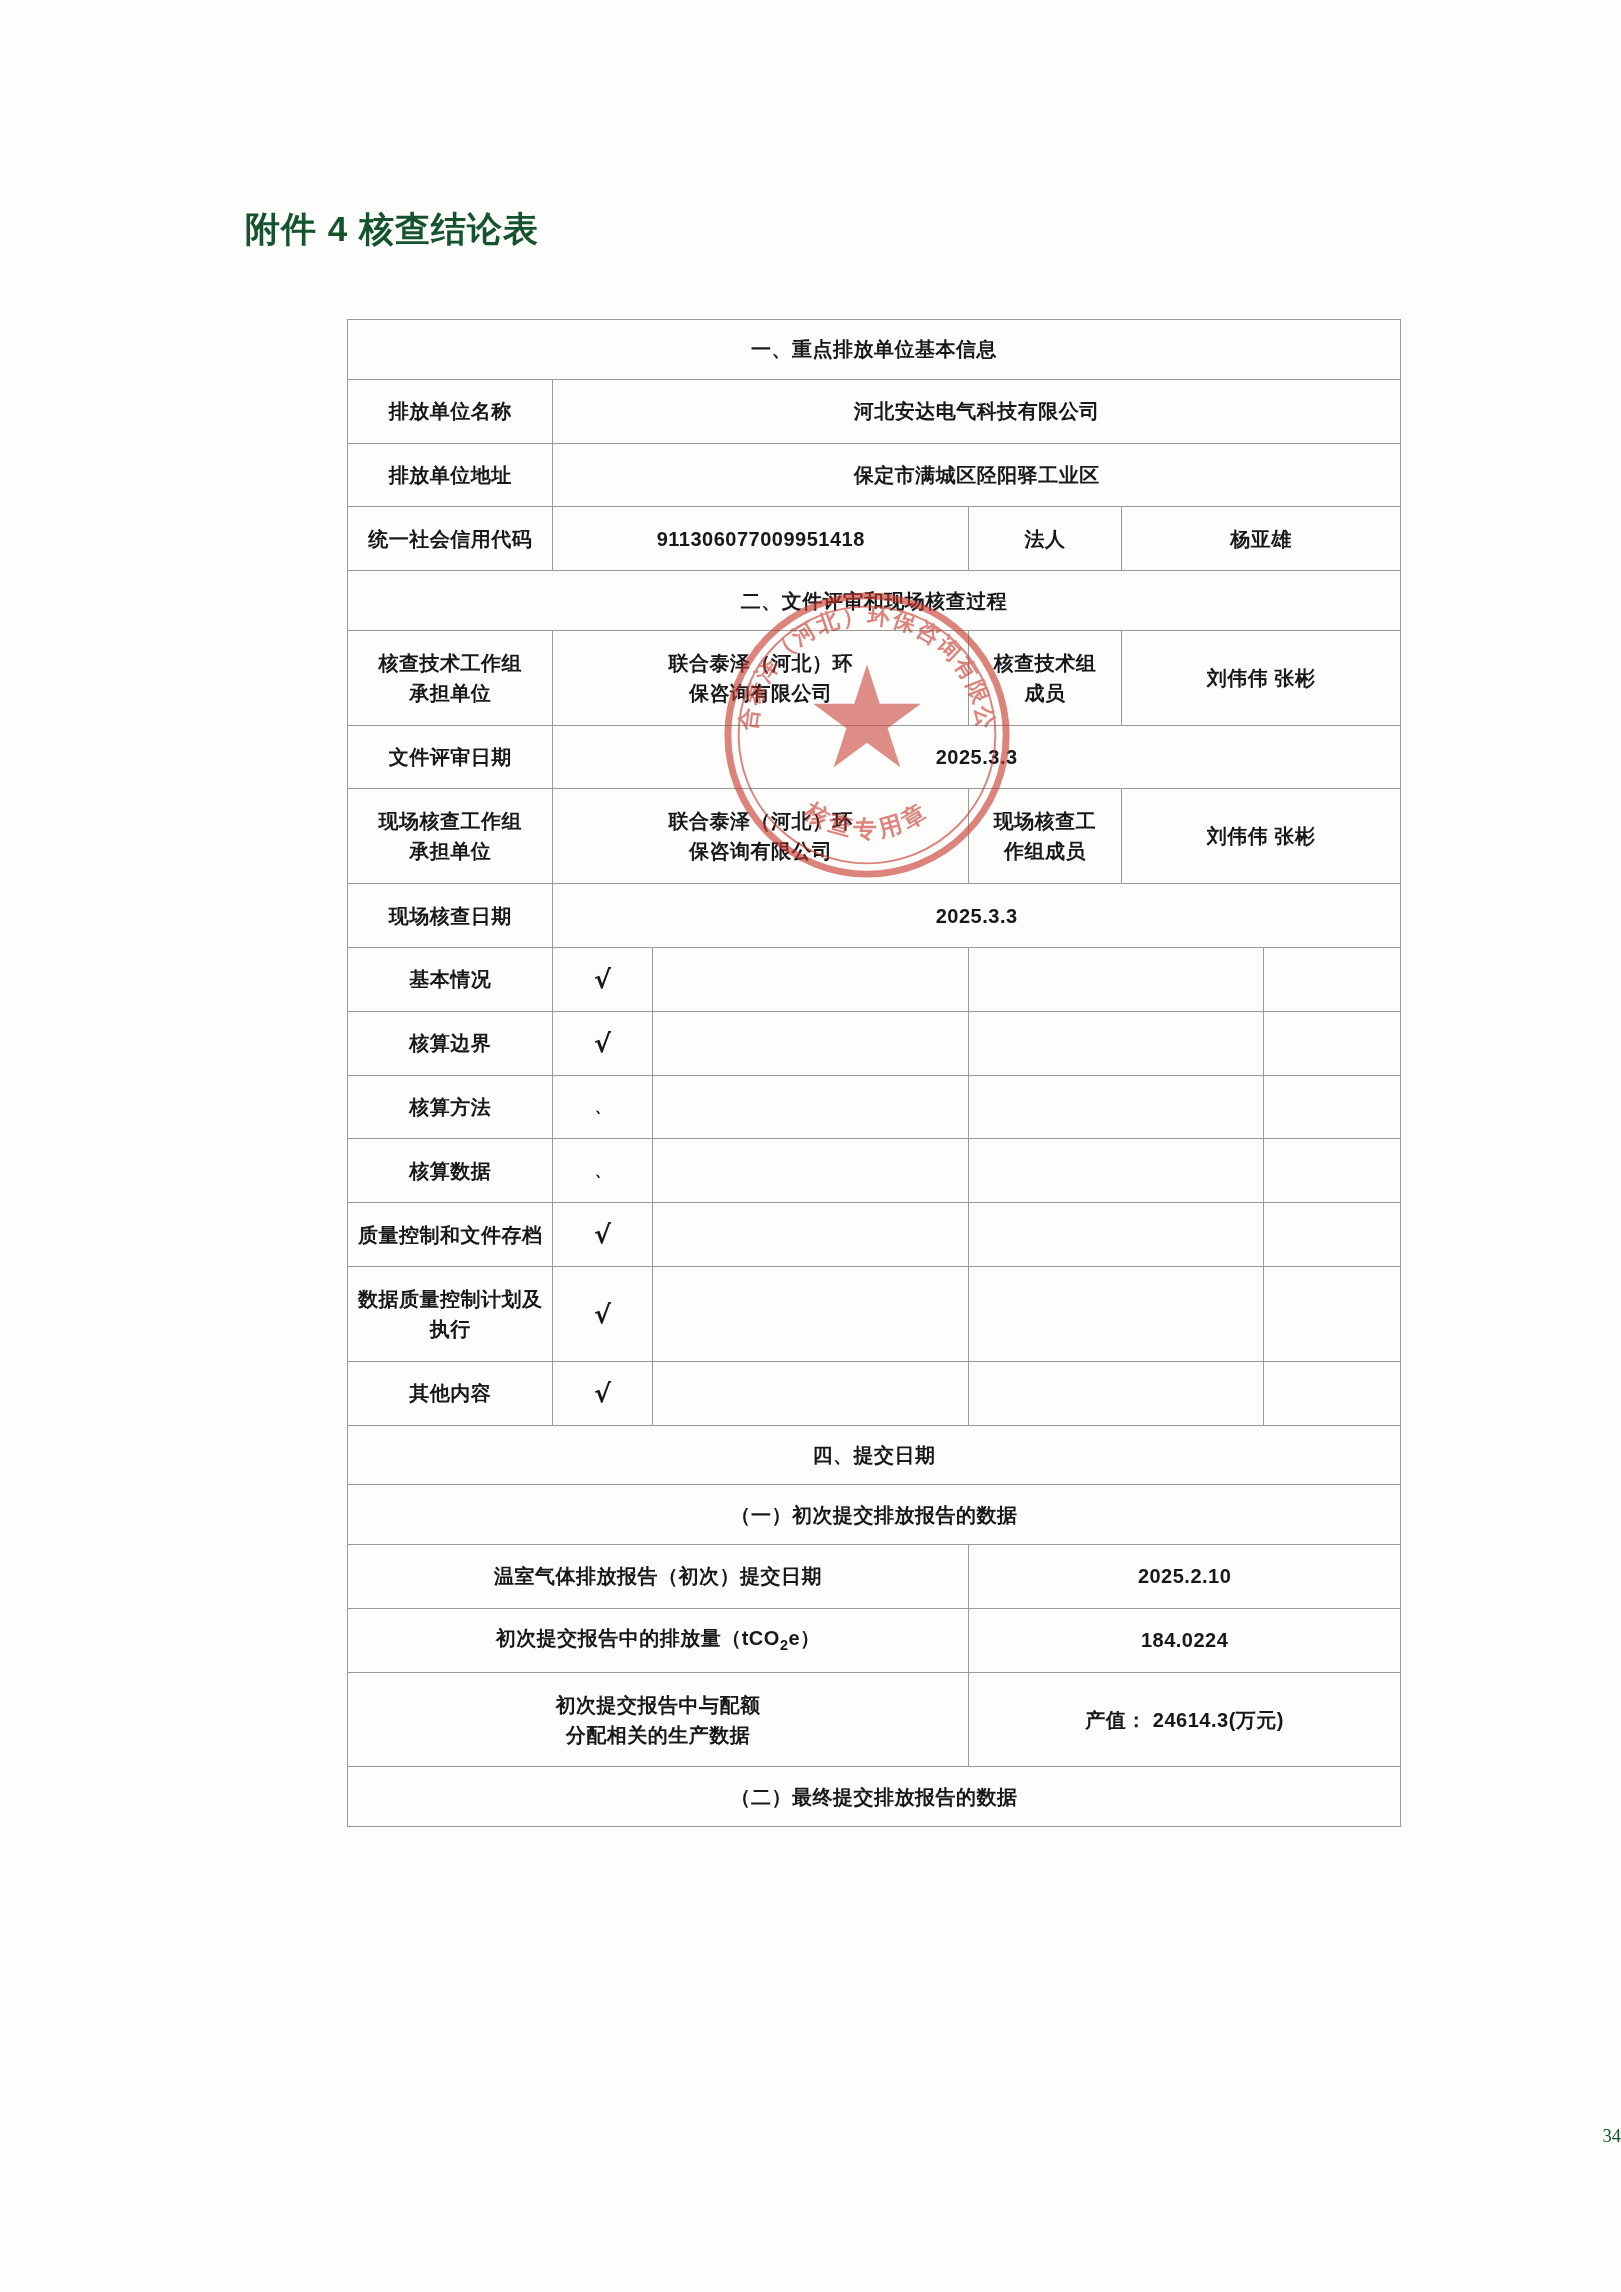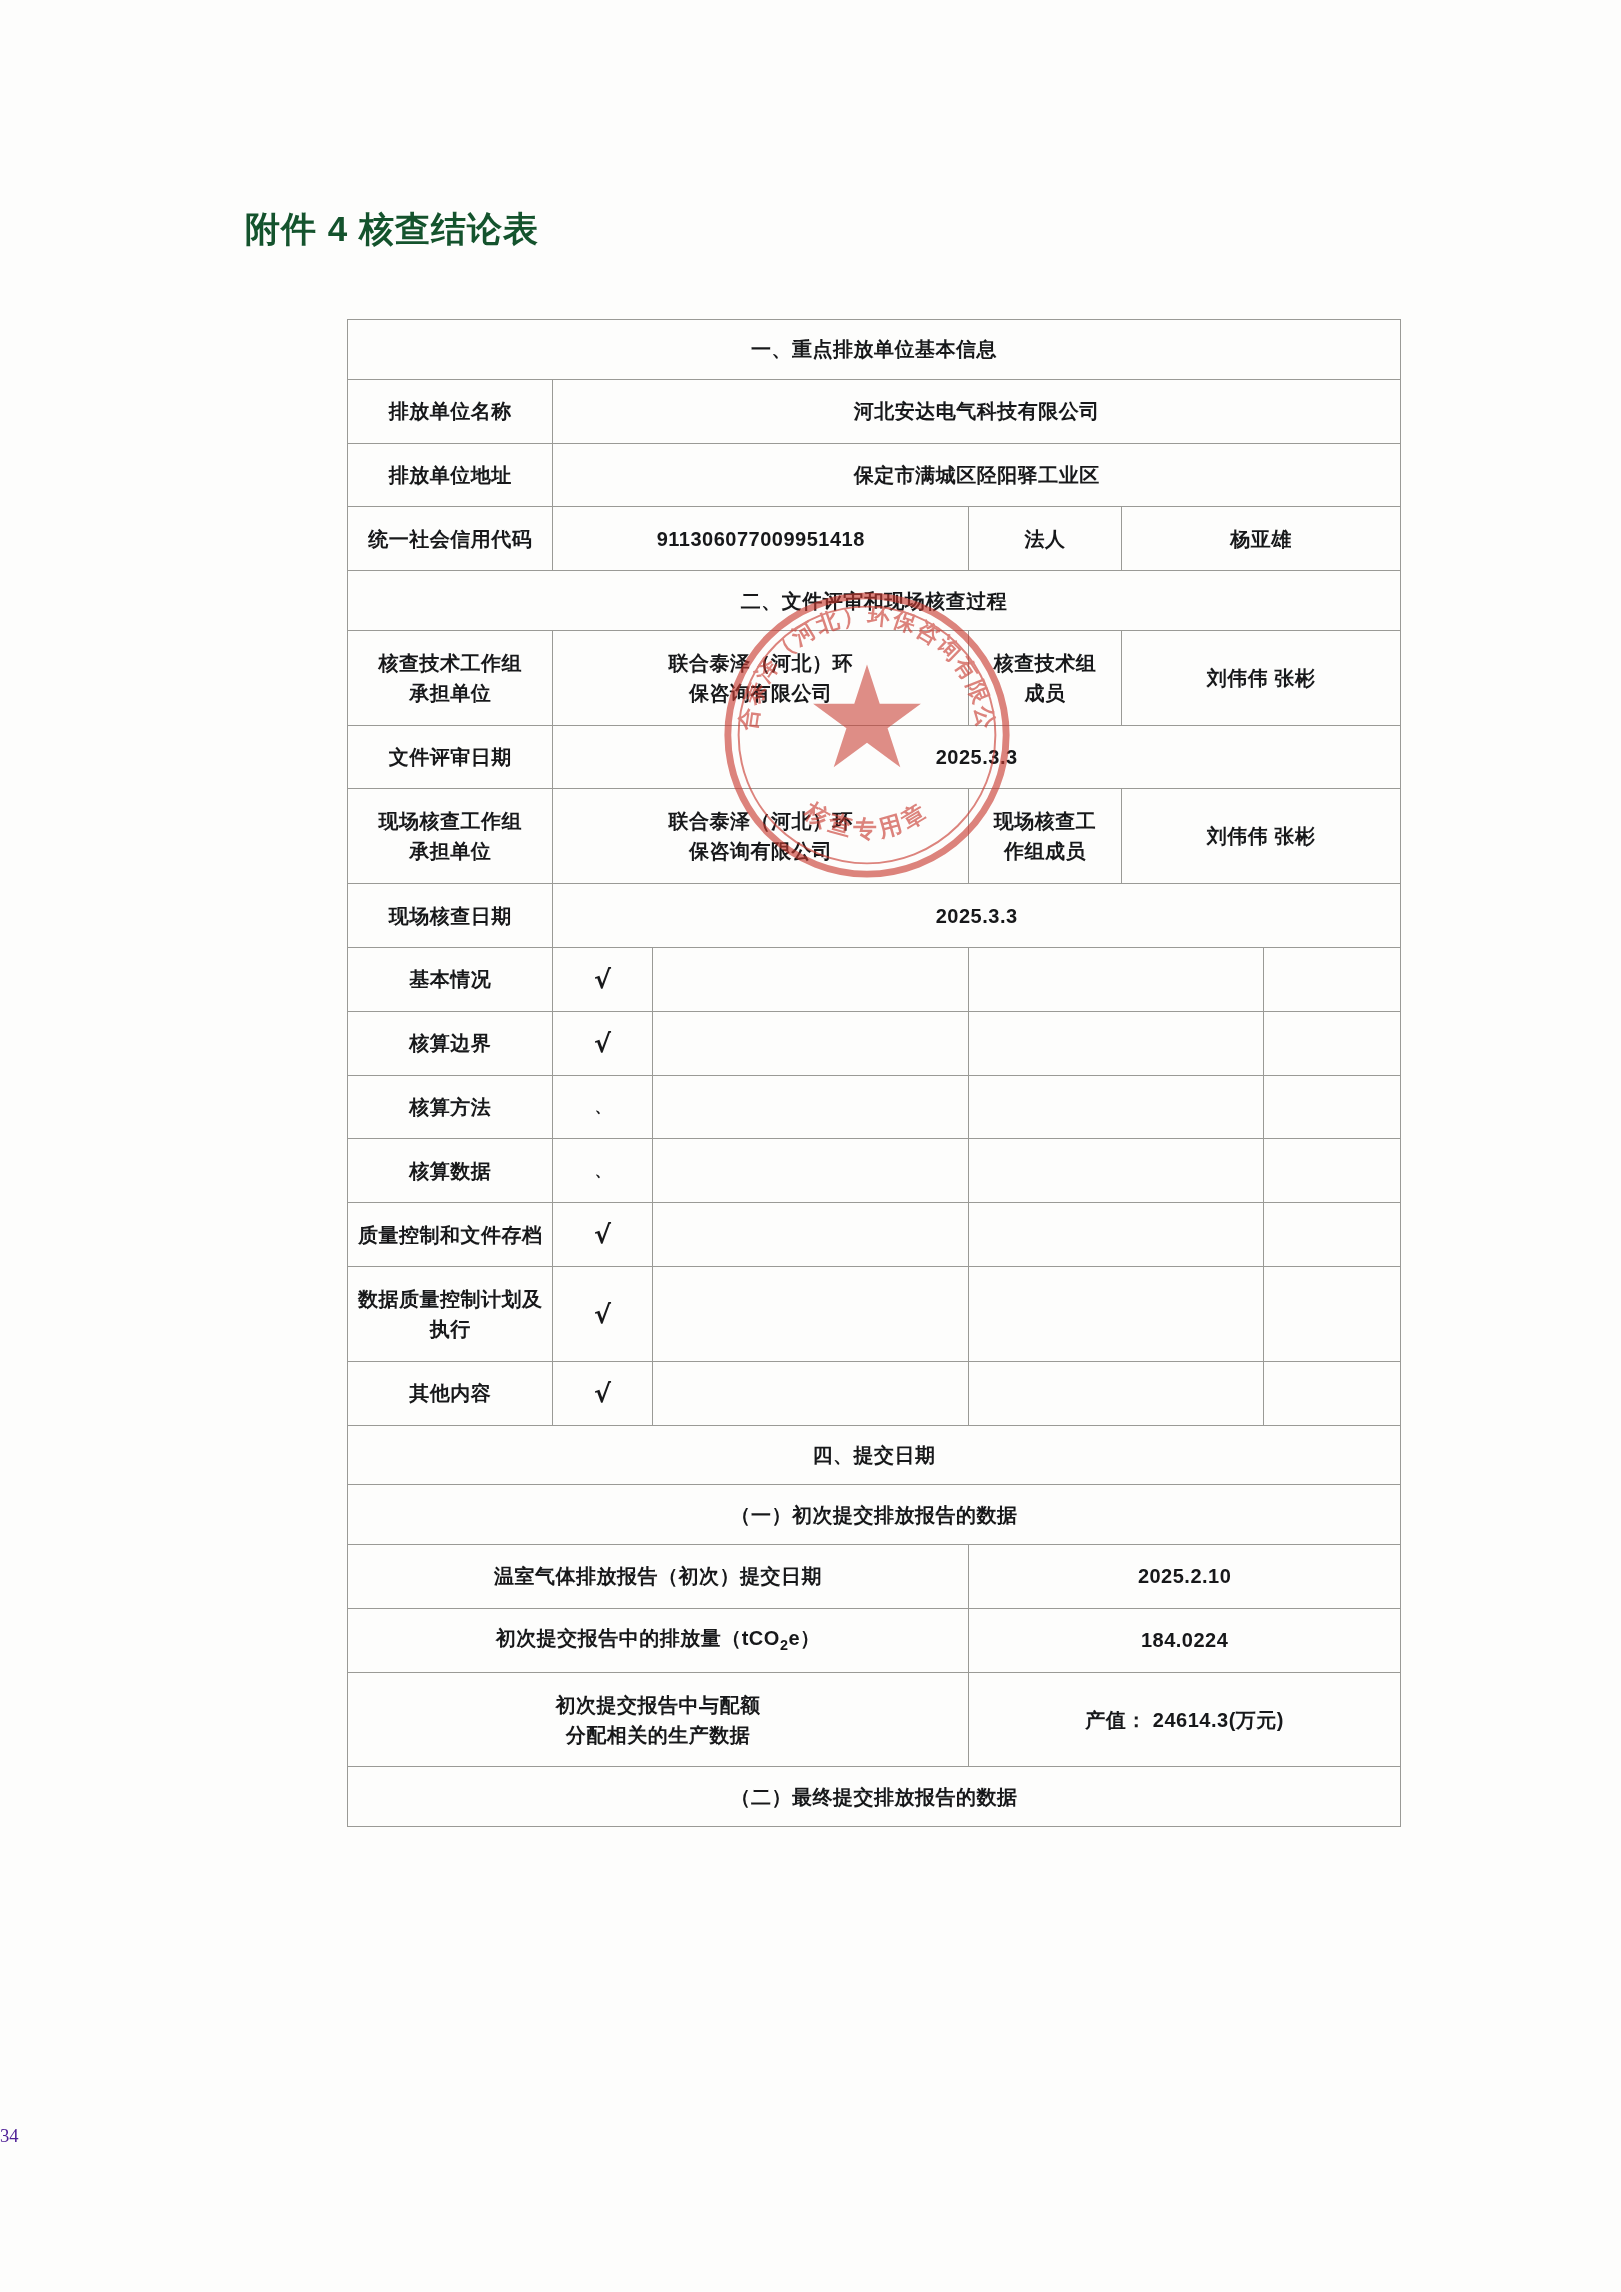--- a/index.html
+++ b/index.html
@@ -99,24 +99,24 @@
     height: 294px;
     pointer-events: none;
     opacity: 0.62;
     z-index: 5;
   }
   .pagenum {
     position: absolute;
     left: 0;
     right: 0;
     top: 2125px;
-    text-align: left;
+    text-align: right;
     font-size: 18.6px;
     font-family: "Liberation Serif", serif;
-    color: #4c1d95;
+    color: #14532d;
   }
   sub { font-size: 0.72em; }
 </style>
 </head>
 <body>
 
 <div class="page">
 
   <div class="doc-title">附件 4  核查结论表</div>
 

